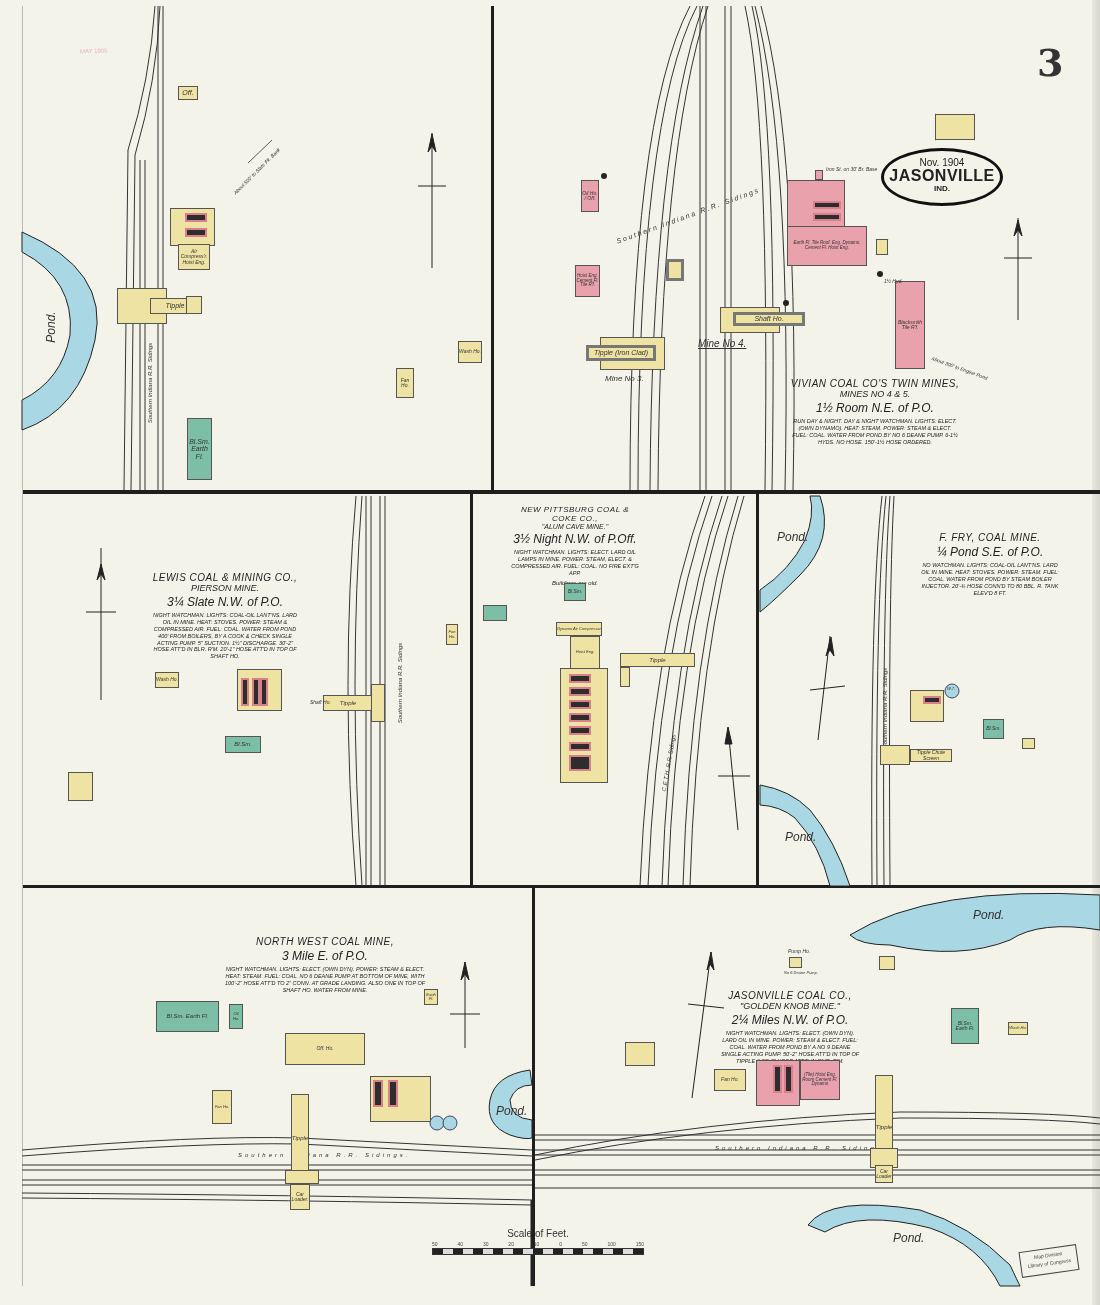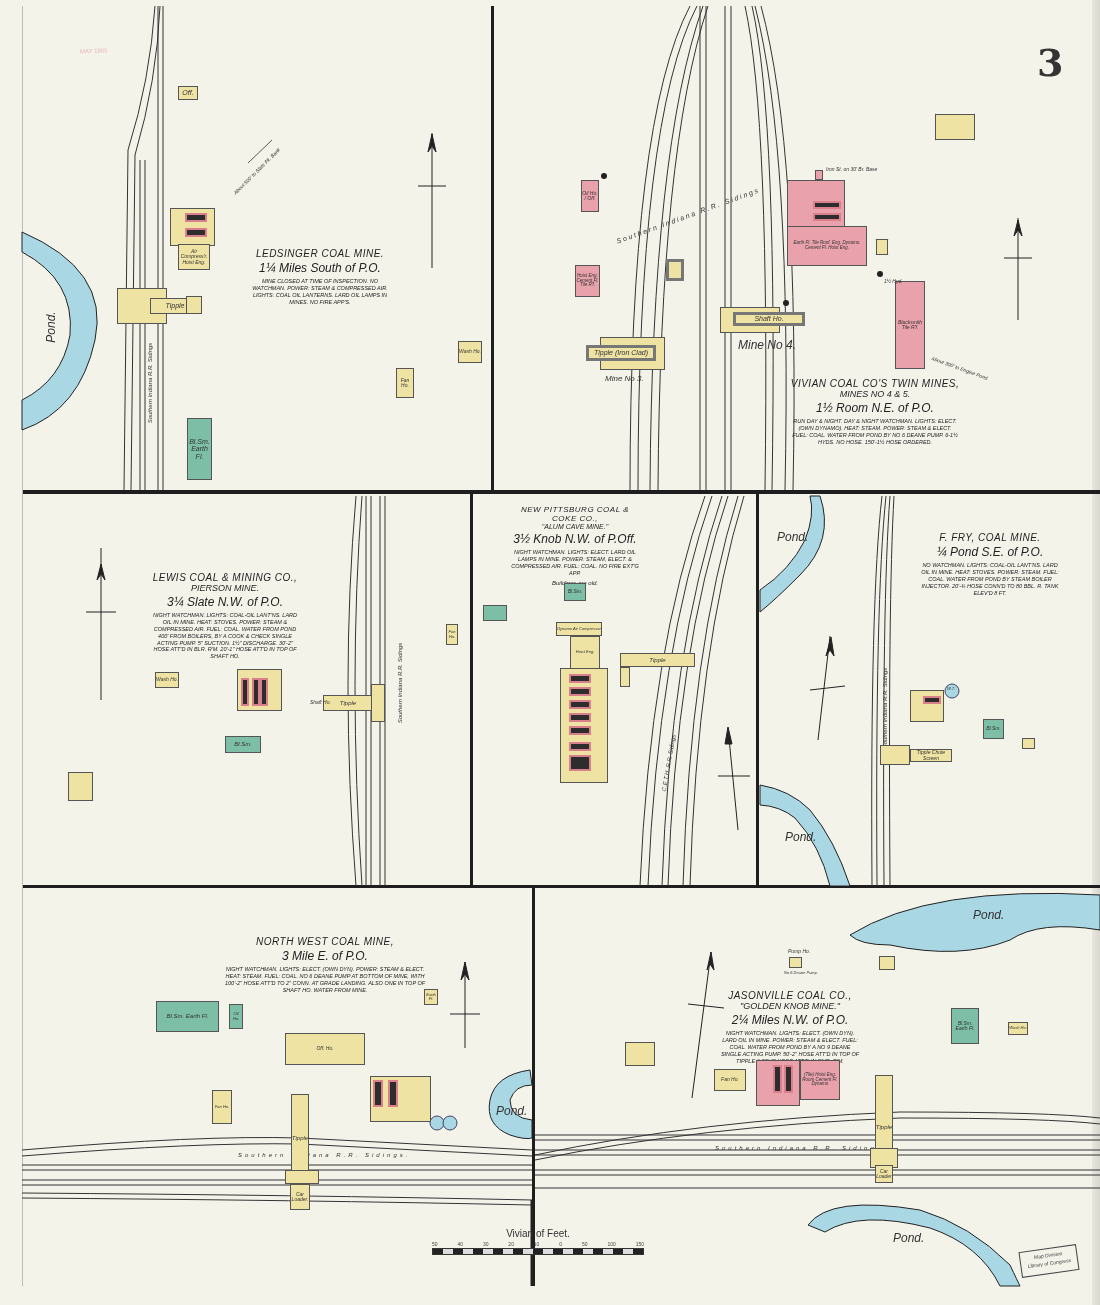--- a/index.html
+++ b/index.html
@@ -173,27 +173,27 @@
       <line x1="68" y1="772" x2="93" y2="801"></line>
         <line x1="93" y1="772" x2="68" y2="801"></line>
       <line x1="625" y1="1042" x2="655" y2="1066"></line>
         <line x1="655" y1="1042" x2="625" y2="1066"></line>
     </g>
 
     <line x1="532" y1="1200" x2="532" y2="1286" stroke="#222" stroke-width="3"></line>
   </svg>
 
   <div class="sheetno">3</div>
+  <div class="cartouche">
+    <div class="dt">Nov. 1904</div>
+    <div class="city">JASONVILLE</div>
+    <div class="st">IND.</div>
+  </div>
   <div class="faint">MAY 1905</div>
 
-  <div class="title" style="left:250px;top:248px;width:140px;">
-    <div class="n">Ledsinger Coal Mine.</div>
-    <div class="d">1¼ Miles South of P.O.</div>
-    <div class="t">Mine closed at time of inspection. No watchman. Power: steam &amp; compressed air. Lights: coal oil lanterns. Lard oil lamps in mines. No fire app's.</div>
-  </div>
   <div class="pondlbl" style="left:35px;top:320px;transform:rotate(-90deg);">Pond.</div>
   <div class="lbl" style="left:110px;top:380px;transform:rotate(-90deg);font-size:6px;">Southern Indiana R.R. Sidings</div>
   <div class="lbl" style="left:225px;top:168px;transform:rotate(-45deg);font-size:5px;">About 500' to Slate Pk. Bank</div>
   <div class="bld y" style="left:178px;top:86px;width:20px;height:14px;">Off.</div>
   <div class="bld y" style="left:170px;top:208px;width:45px;height:38px;">
     <div class="boiler" style="left:14px;top:4px;width:22px;height:9px;"></div>
     <div class="boiler" style="left:14px;top:19px;width:22px;height:9px;"></div>
   </div>
   <div class="bld y" style="left:178px;top:244px;width:32px;height:26px;font-size:5px;">Air Compress'r. Hoist Eng.</div>
   <div class="bld y" style="left:117px;top:288px;width:50px;height:36px;"></div>
@@ -204,21 +204,21 @@
   <div class="bld y" style="left:458px;top:341px;width:24px;height:22px;font-size:5px;">Wash Ho.</div>
 
   <div class="title" style="left:790px;top:378px;width:170px;">
     <div class="n">Vivian Coal Co's Twin Mines,</div>
     <div class="n2">Mines No 4 &amp; 5.</div>
     <div class="d">1½ Room N.E. of P.O.</div>
     <div class="t">Run day &amp; night. Day &amp; night watchman. Lights: elect. (own dynamo). Heat: steam. Power: steam &amp; elect. Fuel: coal. Water from pond by No 6 Deane pump. 6-1½ hyds. no hose. 150'-1½ hose ordered.</div>
   </div>
   <div class="lbl" style="left:612px;top:212px;transform:rotate(-20deg);font-size:7px;letter-spacing:2px;">Southern Indiana R.R. Sidings</div>
   <div class="lbl" style="left:605px;top:374px;font-size:8px;">Mine No 3.</div>
-  <div class="lbl" style="left:738px;top:338px;font-size:12px;">Mine No 4.</div>
+  <div class="lbl" style="left:698px;top:338px;font-size:10px;text-decoration:underline;">Mine No 4.</div>
   <div class="lbl" style="left:930px;top:365px;transform:rotate(20deg);font-size:5px;">About 300' to Engine Pond</div>
   <div class="bld p" style="left:581px;top:180px;width:18px;height:32px;font-size:5px;">Oil Ho. / Off.</div>
   <div class="bld p" style="left:575px;top:265px;width:25px;height:32px;font-size:4.5px;">Hoist Eng. Cement Fl. Tile R'f.</div>
   <div class="bld y" style="left:666px;top:259px;width:18px;height:22px;border:3px solid #777;font-size:4px;"></div>
   <div class="bld y" style="left:600px;top:337px;width:65px;height:33px;"></div>
   <div class="bld y" style="left:586px;top:345px;width:70px;height:16px;border:3px solid #777;">Tipple (Iron Clad)</div>
   <div class="bld y" style="left:720px;top:307px;width:60px;height:26px;"></div>
   <div class="bld y" style="left:733px;top:312px;width:72px;height:14px;border:3px solid #777;">Shaft Ho.</div>
   <div class="bld p" style="left:787px;top:180px;width:58px;height:48px;font-size:4.5px;align-items:flex-start;">
     <div class="boiler" style="left:25px;top:20px;width:28px;height:8px;"></div>
@@ -248,21 +248,21 @@
   </div>
   <div class="bld g" style="left:225px;top:736px;width:36px;height:17px;font-size:6px;">Bl.Sm.</div>
   <div class="bld y" style="left:323px;top:695px;width:50px;height:16px;font-size:6px;">Tipple</div>
   <div class="lbl" style="left:310px;top:699px;font-size:5px;">Shaft Ho.</div>
   <div class="bld y" style="left:371px;top:684px;width:14px;height:38px;"></div>
   <div class="bld y" style="left:446px;top:624px;width:12px;height:21px;font-size:4px;">Fan Ho.</div>
 
   <div class="title" style="left:510px;top:505px;width:130px;">
     <div class="n" style="font-size:8px;">New Pittsburg Coal &amp; Coke Co.,</div>
     <div class="n2" style="font-size:7px;">"Alum Cave Mine."</div>
-    <div class="d">3½ Knob N.W. of P.Off.</div>
+    <div class="d">3½ Night N.W. of P.Off.</div>
     <div class="t">Night watchman. Lights: elect. Lard oil lamps in mine. Power: steam, elect. &amp; compressed air. Fuel: coal. No fire ext'g app.</div>
     <div style="font-size:6px;margin-top:3px;">Buildings are old.</div>
   </div>
   <div class="lbl" style="left:640px;top:760px;transform:rotate(-80deg);font-size:6px;">C.E.T.H. R.R. Sidings</div>
   <div class="bld g" style="left:483px;top:605px;width:24px;height:16px;font-size:5px;"></div>
   <div class="bld g" style="left:564px;top:583px;width:22px;height:18px;font-size:5px;">Bl.Sm.</div>
   <div class="bld y" style="left:556px;top:622px;width:46px;height:14px;font-size:4px;">Dynamo Air Compressor</div>
   <div class="bld y" style="left:570px;top:636px;width:30px;height:33px;font-size:4px;">Hoist Eng.</div>
   <div class="bld y" style="left:560px;top:668px;width:48px;height:115px;">
     <div class="boiler" style="left:8px;top:5px;width:22px;height:9px;"></div>
@@ -333,21 +333,21 @@
     <div class="boiler" style="left:27px;top:4px;width:9px;height:28px;"></div>
   </div>
   <div class="bld p" style="left:800px;top:1060px;width:40px;height:40px;font-size:4.5px;">(Tile) Hoist Eng. Room Cement Fl. Dynamo</div>
   <div class="bld y" style="left:875px;top:1075px;width:18px;height:105px;font-size:6px;">Tipple</div>
   <div class="bld y" style="left:870px;top:1148px;width:28px;height:20px;"></div>
   <div class="bld y" style="left:875px;top:1165px;width:18px;height:18px;font-size:5px;">Car Loader</div>
   <div class="bld g" style="left:951px;top:1008px;width:28px;height:36px;font-size:5px;">Bl.Sm. Earth Fl.</div>
   <div class="bld y" style="left:1008px;top:1022px;width:20px;height:13px;font-size:4px;">Wash Ho.</div>
 
   <div class="scale">
-    <div class="cap">Vivian of Feet.</div>
+    <div class="cap">Scale of Feet.</div>
     <div class="ticks">
       <span>50</span>
         <span>40</span>
         <span>30</span>
         <span>20</span>
         <span>10</span>
         <span>0</span>
         <span>50</span>
         <span>100</span>
         <span>150</span>

